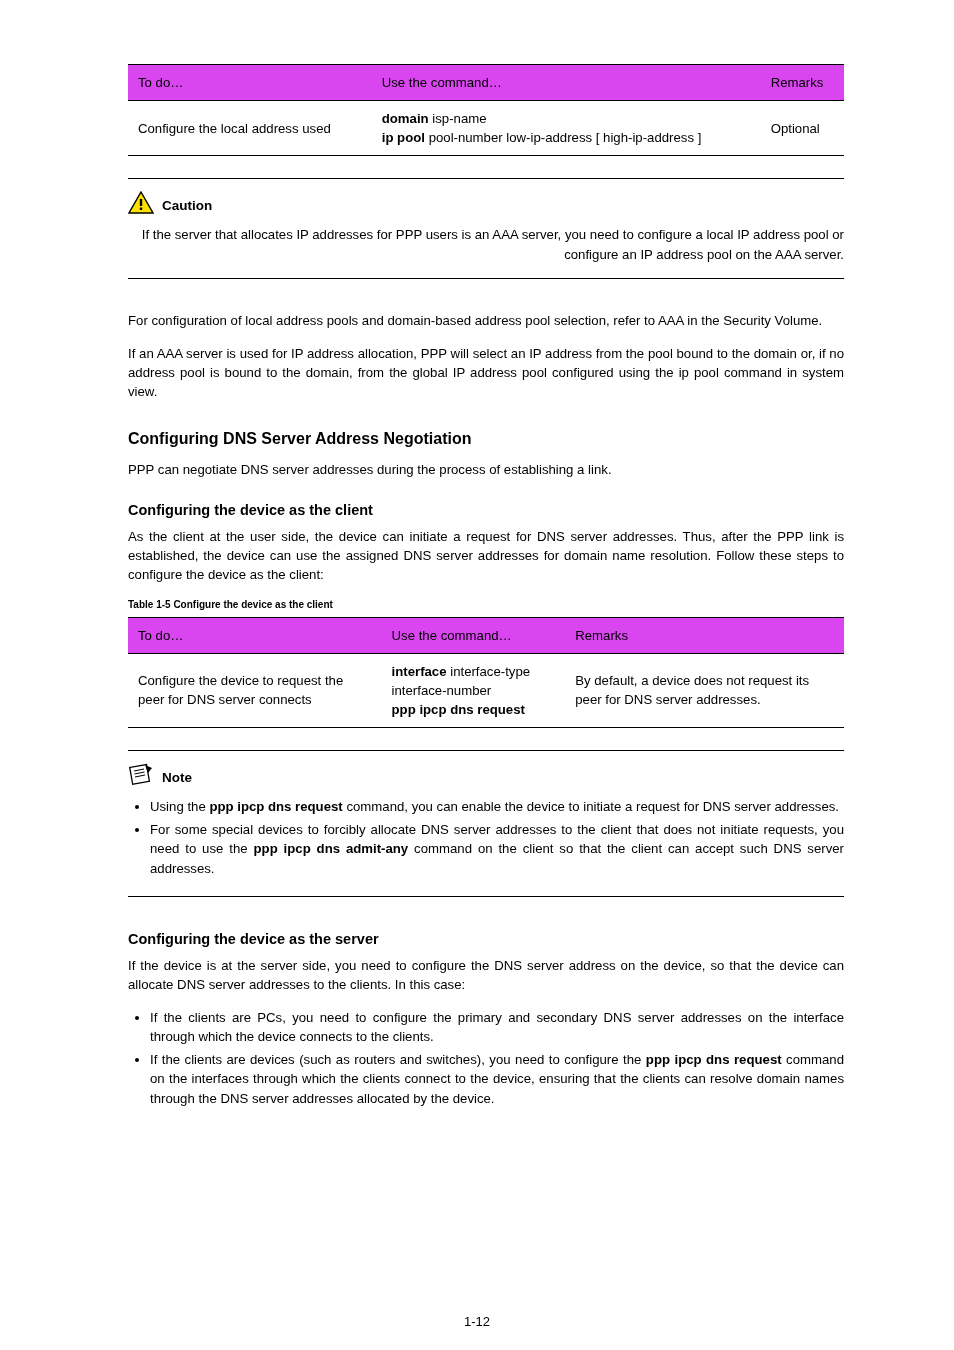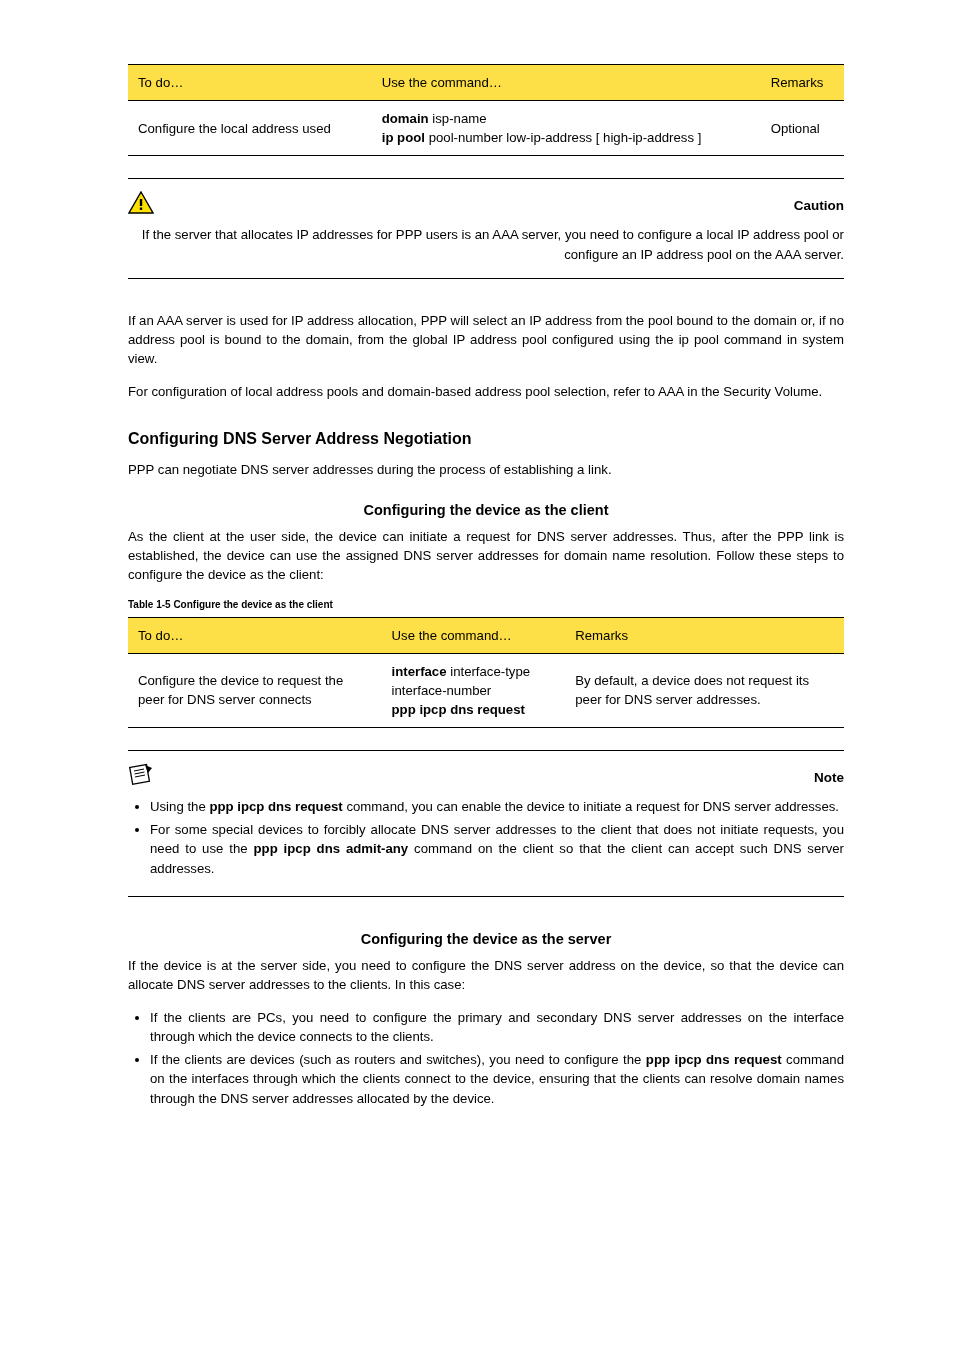--- a/index.html
+++ b/index.html
@@ -28,34 +28,33 @@
     border-top: 1px solid #000;
     border-bottom: 1px solid #000;
     border-left: none;
     border-right: none;
     padding: 8px 10px;
     vertical-align: top;
     text-align: left;
     font-weight: normal;
   }
   table.cmd thead th {
-    background: #fde047;
+    background: #d946ef;
   }
   .callout {
     border-top: 1px solid #000;
     border-bottom: 1px solid #000;
     padding: 12px 0 14px 0;
     margin: 22px 0 32px 0;
   }
   .callout-heading {
     display: flex;
     align-items: flex-end;
     gap: 8px;
     margin-bottom: 10px;
-    justify-content: space-between;
   }
   .callout-heading svg {
     flex: 0 0 auto;
   }
   .callout-heading .label {
     font-weight: bold;
     font-size: 13.5px;
   }
   .callout .body {
     font-size: 13.2px;
@@ -67,21 +66,20 @@
   }
   h2.section {
     font-size: 16px;
     font-weight: bold;
     margin: 26px 0 10px 0;
   }
   h3.subsection {
     font-size: 14.5px;
     font-weight: bold;
     margin: 20px 0 6px 0;
-    text-align: center;
   }
   .table-caption {
     font-weight: bold;
     font-size: 10px;
     margin: 4px 0 2px 0;
   }
   ul.note-list {
     list-style: disc;
     padding-left: 22px;
     margin: 4px 0;
@@ -133,22 +131,22 @@
       <svg width="26" height="24" viewBox="0 0 26 24">
         <polygon points="13,1 25,22 1,22" fill="#ffe100" stroke="#000" stroke-width="1.4"></polygon>
         <rect x="11.8" y="8" width="2.4" height="7" fill="#000"></rect>
         <rect x="11.8" y="16.5" width="2.4" height="2.4" fill="#000"></rect>
       </svg>
       <span class="label">Caution</span>
     </div>
     <div class="body">If the server that allocates IP addresses for PPP users is an AAA server, you need to configure a local IP address pool or configure an IP address pool on the AAA server.</div>
   </div>
 
+  <p class="para">For configuration of local address pools and domain-based address pool selection, refer to AAA in the Security Volume.</p>
   <p class="para">If an AAA server is used for IP address allocation, PPP will select an IP address from the pool bound to the domain or, if no address pool is bound to the domain, from the global IP address pool configured using the ip pool command in system view.</p>
-  <p class="para">For configuration of local address pools and domain-based address pool selection, refer to AAA in the Security Volume.</p>
 
   <h2 class="section">Configuring DNS Server Address Negotiation</h2>
   <p class="para">PPP can negotiate DNS server addresses during the process of establishing a link.</p>
 
   <h3 class="subsection">Configuring the device as the client</h3>
   <p class="para">As the client at the user side, the device can initiate a request for DNS server addresses. Thus, after the PPP link is established, the device can use the assigned DNS server addresses for domain name resolution. Follow these steps to configure the device as the client:</p>
 
   <div class="table-caption">Table 1-5 Configure the device as the client</div>
   <table class="cmd">
     <thead>
@@ -187,13 +185,14 @@
     </ul>
   </div>
 
   <h3 class="subsection">Configuring the device as the server</h3>
   <p class="para">If the device is at the server side, you need to configure the DNS server address on the device, so that the device can allocate DNS server addresses to the clients. In this case:</p>
   <ul class="note-list">
     <li>If the clients are PCs, you need to configure the primary and secondary DNS server addresses on the interface through which the device connects to the clients.</li>
     <li>If the clients are devices (such as routers and switches), you need to configure the <span class="mono">ppp ipcp dns request</span> command on the interfaces through which the clients connect to the device, ensuring that the clients can resolve domain names through the DNS server addresses allocated by the device.</li>
   </ul>
 
+  <div class="pagenum">1-12</div>
 </div>
 
 </body></html>

